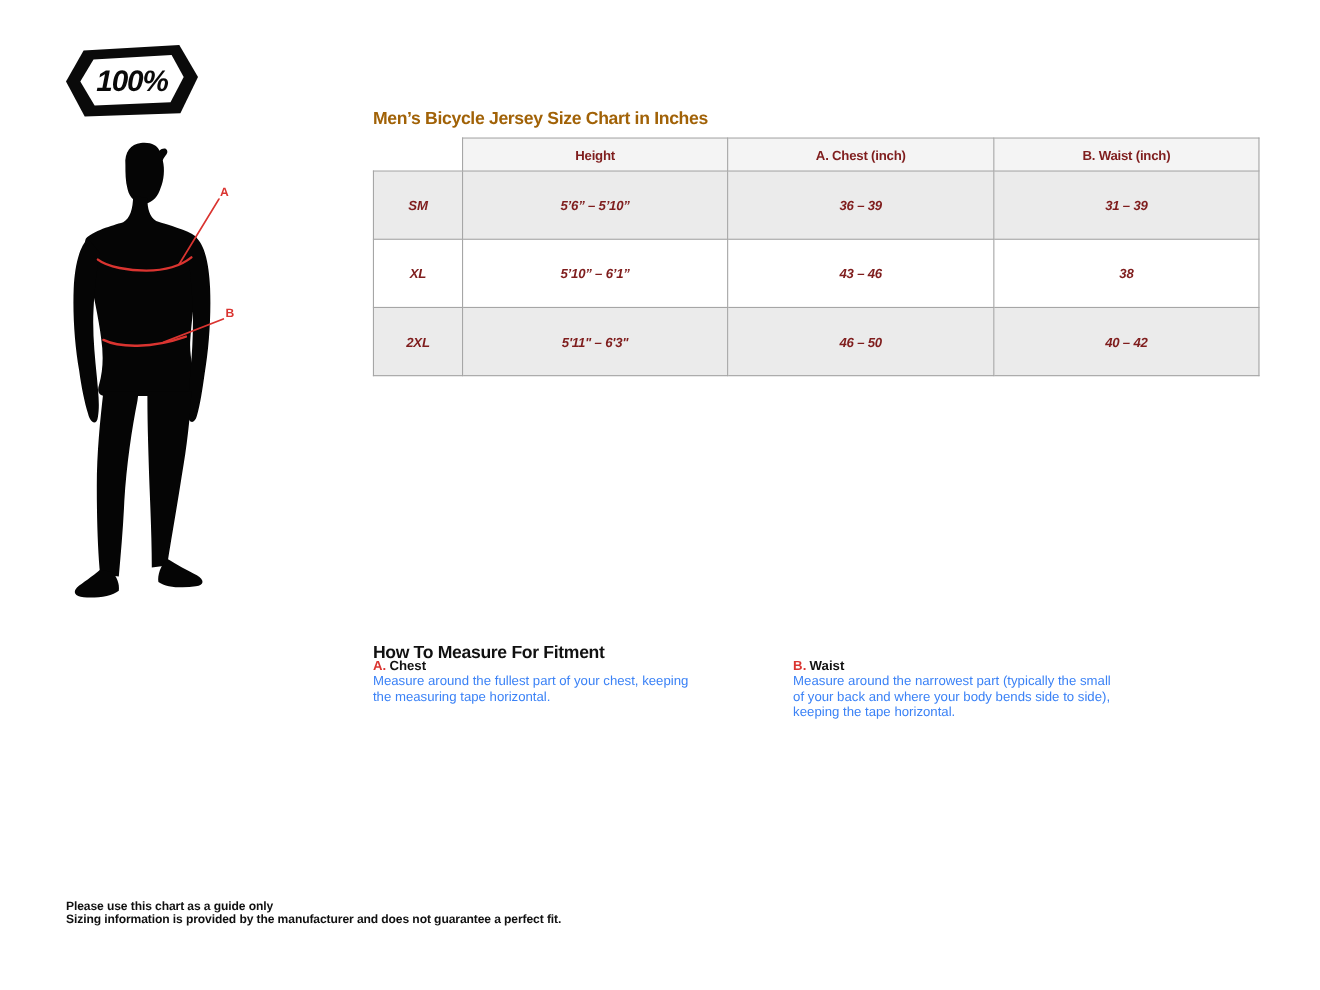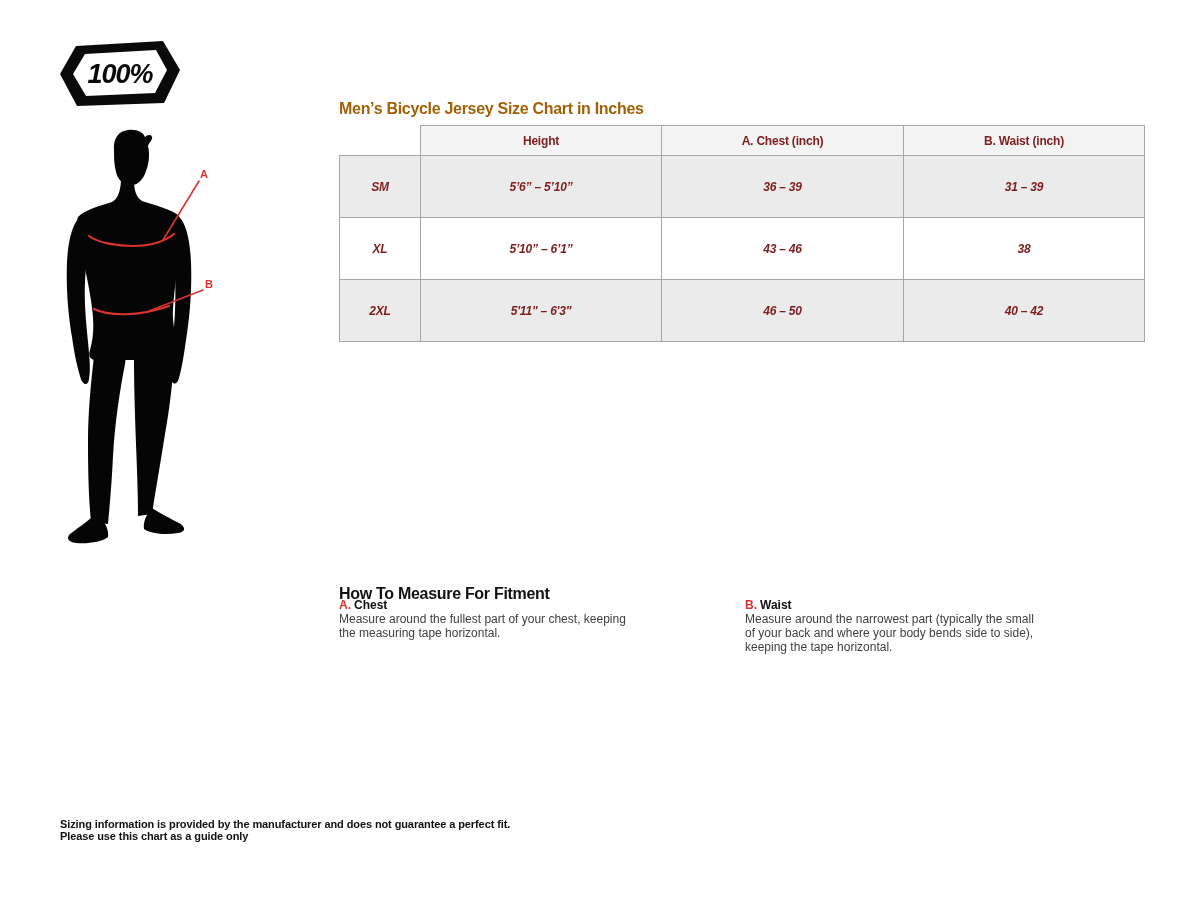--- a/index.html
+++ b/index.html
@@ -30,24 +30,24 @@
   table.size-chart tbody tr{height:62px;font-style:italic;}
   table.size-chart tbody tr:nth-child(odd){background:#ebebeb;}
   table.size-chart tbody tr:nth-child(even){background:#ffffff;}
   
   .measure-heading{
     position:absolute;left:339px;top:572px;
     font-size:16px;font-weight:700;letter-spacing:-0.3px;color:#111;
   }
   .measure-item{position:absolute;top:598px;width:302px;font-size:12px;line-height:14px;}
   .measure-item.item-a{left:339px;}
-  .measure-item.item-b{left:721px;margin-left:24px;}
+  .measure-item.item-b{left:721px;}
   .measure-label{font-weight:700;color:#111;}
   .measure-letter{color:#da3430;font-weight:700;margin-right:3px;}
-  .measure-desc{margin:0;color:#404040;}
+  .measure-desc{margin:0;color:#3b82f6;}
   
   .disclaimer{
     position:absolute;left:60px;top:818px;
     font-size:11px;font-weight:700;line-height:12px;color:#111;letter-spacing:-0.1px;
   }
   .red-stroke{stroke:#da3430;fill:none;stroke-linecap:round;}
   .red-label{fill:#da3430;font-family:"Liberation Sans",sans-serif;font-size:11px;font-weight:700;}
 </style>
 </head>
 <body>
@@ -155,15 +155,15 @@
 </div>
 
 <div class="measure-item item-b">
   <div class="measure-label">
     <span class="measure-letter">B.</span><span>Waist</span>
   </div>
   <p class="measure-desc">Measure around the narrowest part (typically the small of your back and where your body bends side to side), keeping the tape horizontal.</p>
 </div>
 
 <div class="disclaimer">
+  <div>Please use this chart as a guide only</div>
   <div>Sizing information is provided by the manufacturer and does not guarantee a perfect fit.</div>
-  <div>Please use this chart as a guide only</div>
 </div>
 
 </body></html>

